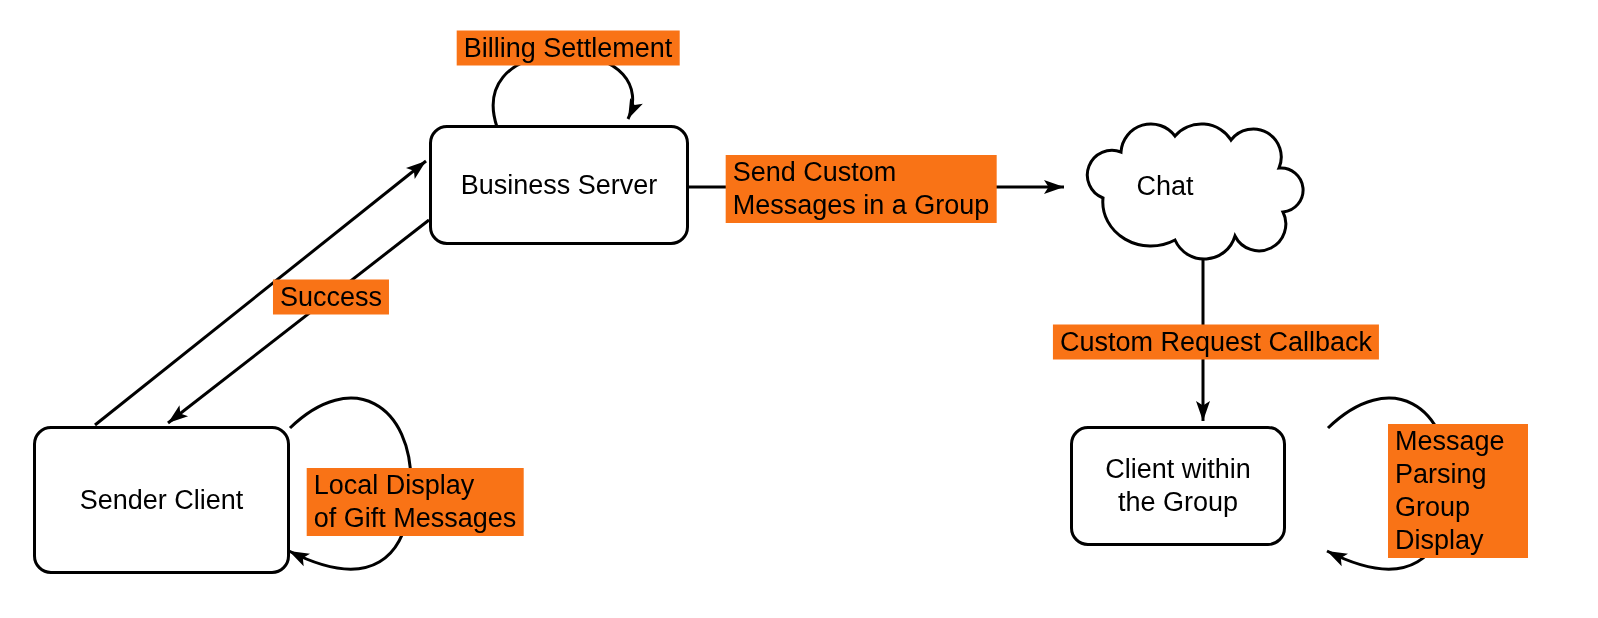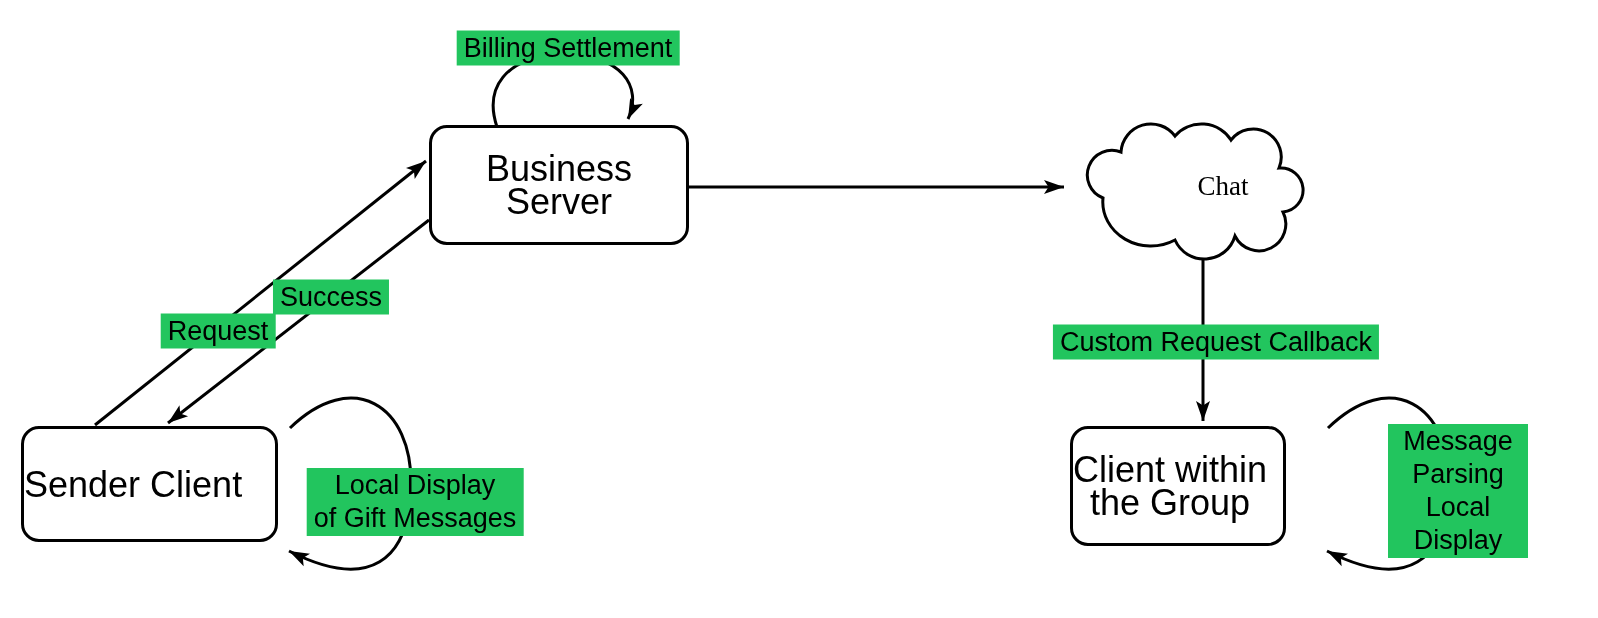--- a/index.html
+++ b/index.html
@@ -20,31 +20,31 @@
     left: 0; top: 0;
   }
   .node {
     position: absolute;
     box-sizing: border-box;
     background: #ffffff;
     border: 3px solid #000000;
     border-radius: 18px;
     display: flex;
     align-items: center;
-    justify-content: flex-start;
+    justify-content: center;
     text-align: center;
-    font-size: 36px;
+    font-size: 27px;
     line-height: 33px;
     white-space: pre-line;
   }
   .edge-label {
     position: absolute;
     transform: translate(-50%, -50%);
-    background: #22c55e;
-    text-align: center;
+    background: #f97316;
+    text-align: left;
     font-size: 27px;
     line-height: 33px;
     white-space: pre-line;
     padding: 1px 7px;
   }
   .cloud-label {
     position: absolute;
     transform: translate(-50%, -50%);
     font-size: 27px;
     line-height: 33px;
@@ -85,39 +85,40 @@
              A 22 22 0 0 1 1283 212
              A 26 26 0 0 1 1235 236
              A 32 32 0 0 1 1175 240
              A 48 44 0 0 1 1103 198 Z" fill="#ffffff" stroke="#000000" stroke-width="3"></path>
   </svg>
 
   <div class="node" style="left:429px; top:125px; width:260px; height:120px;">
     <span>Business Server</span>
   </div>
 
-  <div class="node" style="left:21px; top:426px; width:257px; height:116px;">
+  <div class="node" style="left:33px; top:426px; width:257px; height:148px;">
     <span>Sender Client</span>
   </div>
 
   <div class="node" style="left:1070px; top:426px; width:216px; height:120px;">
     <span>Client within
 the Group</span>
   </div>
 
-  <div class="cloud-label" style="left:1223px; top:186px;font-family:Liberation Serif, serif;">Chat</div>
+  <div class="cloud-label" style="left:1165px; top:186px;">Chat</div>
 
   <div class="edge-label" style="left:568px; top:48px;">Billing Settlement</div>
 
-  <div class="edge-label" style="left:218px; top:331px;">Request</div>
 
   <div class="edge-label" style="left:322px; top:297px;margin-left:9px;">Success</div>
 
+  <div class="edge-label" style="left:861px; top:189px;">Send Custom
+Messages in a Group</div>
 
   <div class="edge-label" style="left:1216px; top:342px;">Custom Request Callback</div>
 
   <div class="edge-label" style="left:415px; top:502px;">Local Display
 of Gift Messages</div>
 
   <div class="edge-label" style="left:1458px; top:491px;">Message Parsing
-Local Display</div>
+Group Display</div>
 
 </div>
 
 </body></html>

